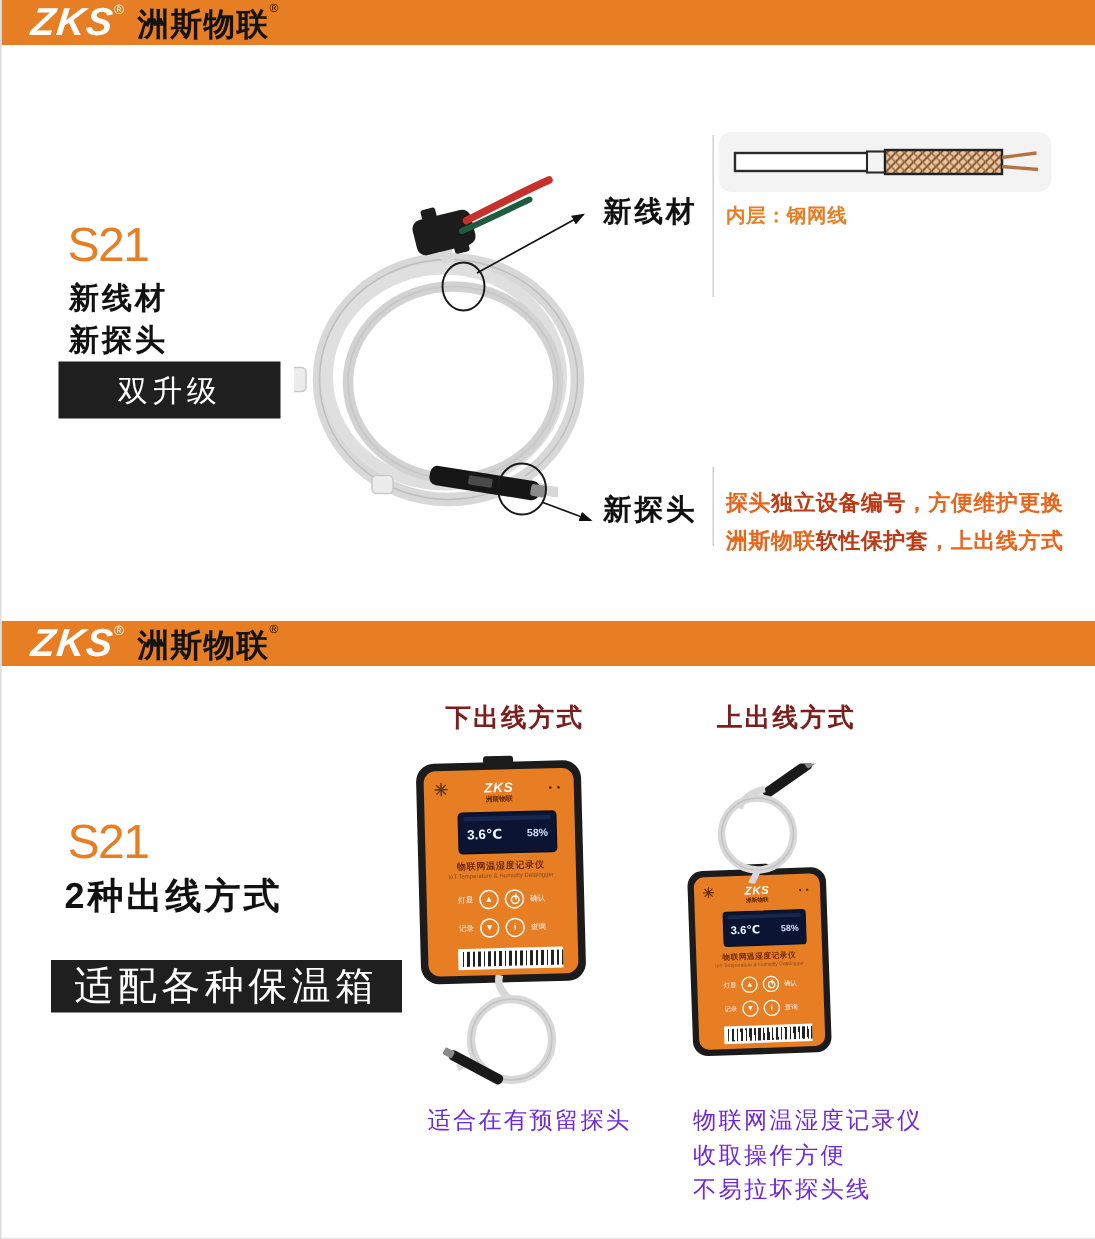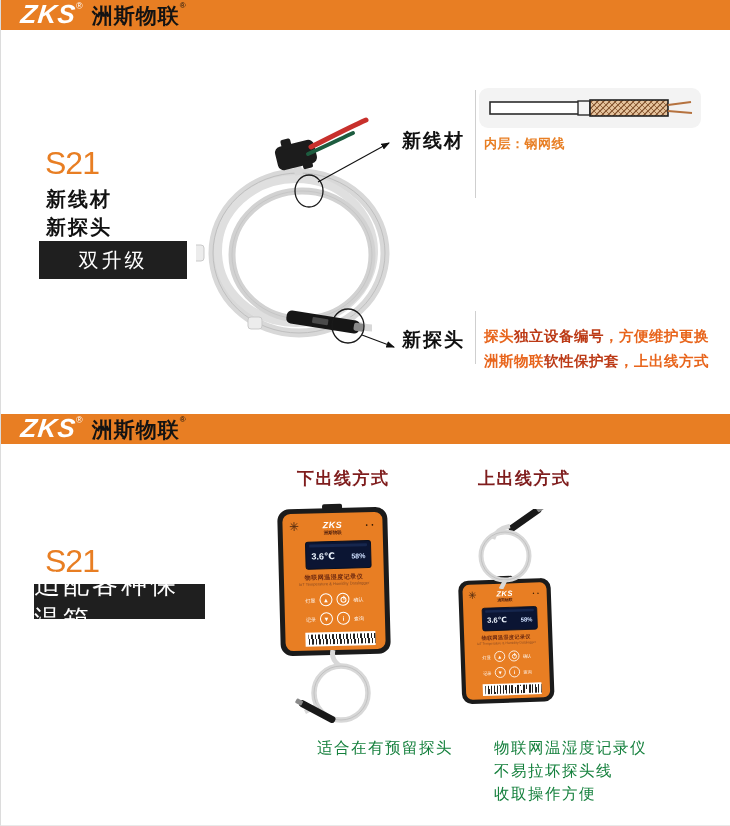--- a/index.html
+++ b/index.html
@@ -26,37 +26,37 @@
   .logo-cn { color:#131313; font-weight:700; font-size:21px; margin-left:9px; letter-spacing:1px; line-height:30px;}
 
   
   .model-big { color:#E87E23; font-size:32px; font-weight:400; letter-spacing:-1px; line-height:1; }
   .feature-line { color:#111; font-size:20px; font-weight:700; letter-spacing:2px; line-height:1; }
   .dark-badge {
     background:#1F1F1F; color:#fff; font-weight:300;
     display:flex; align-items:center; justify-content:center; letter-spacing:3px;
   }
   #badge1 { left:38px; top:241px; width:148px; height:38px; font-size:20px; }
-  #badge2 { left:33px; top:584px; width:171px; height:35px; font-size:26px; }
+  #badge2 { left:33px; top:640px; width:234px; height:35px; font-size:26px; }
 
   .callout { color:#111; font-size:19px; font-weight:700; letter-spacing:2px; }
 
   
   .spec-card { left:478px; top:88px; width:222px; height:40px; background:#f3f3f3; border-radius:9px;
                display:flex; align-items:center; justify-content:center; }
   .vline { width:1px; background:#cfcfcf; }
   .spec-lines { left:483px; top:135px; }
   .spec-lines div { color:#E87E23; font-size:13px; font-weight:700; line-height:17.5px; letter-spacing:0.5px; }
   .benefit-lines { left:483px; top:324px; }
   .benefit-lines div { font-size:14.5px; font-weight:700; line-height:25px; letter-spacing:0.5px; color:#E8651C; }
   .benefit-lines .strong { color:#BC3A16; }
 
   
   .col-title { color:#7f1d1d; font-size:17px; font-weight:700; letter-spacing:1.5px; }
-  .caption { color:#15803d; font-size:15.5px; line-height:23px; letter-spacing:1.5px;margin-left:32px; }
+  .caption { color:#6d28d9; font-size:15.5px; line-height:23px; letter-spacing:1.5px; }
 
   
   .device { width:110px; height:147px; background:#1b1b1b; border-radius:12px; padding:5px; position:absolute; }
   .dev-tab { position:absolute; top:-4px; left:45px; width:20px; height:6px; background:#1b1b1b; border-radius:2px; }
   .dev-body { width:100%; height:100%; background:#E87E23; border-radius:8px; position:relative; overflow:hidden; }
   .dev-head { position:absolute; top:6px; left:0; width:100%; height:18px; display:flex; align-items:center; justify-content:center; }
   .dev-star { position:absolute; left:7px; top:2px; }
   .dev-logo { text-align:center; line-height:1; }
   .dev-logo b { color:#fff; font-size:9px; font-style:italic; letter-spacing:0.5px; display:block; }
   .dev-logo i { color:#5b2710; font-size:4.5px; font-style:normal; font-weight:700; display:block; margin-top:1px; }
@@ -288,17 +288,17 @@
     <circle cx="37" cy="47" r="24" fill="none" stroke="#d8d8d8" stroke-width="5"></circle>
     <circle cx="37" cy="47" r="24" fill="none" stroke="#c2c2c2" stroke-width="1"></circle>
     <path d="M37,71 C36,75 34,77 33,80" fill="none" stroke="#d8d8d8" stroke-width="4.5"></path>
   </svg>
 
   <div class="abs caption" style="left:284px; top:736px;">
     <div>适合在有预留探头</div>
   </div>
   <div class="abs caption" style="left:461px; top:736px;">
     <div>物联网温湿度记录仪</div>
+    <div>收取操作方便</div>
     <div>不易拉坏探头线</div>
-    <div>收取操作方便</div>
   </div>
 
 </div>
 
 </body></html>

